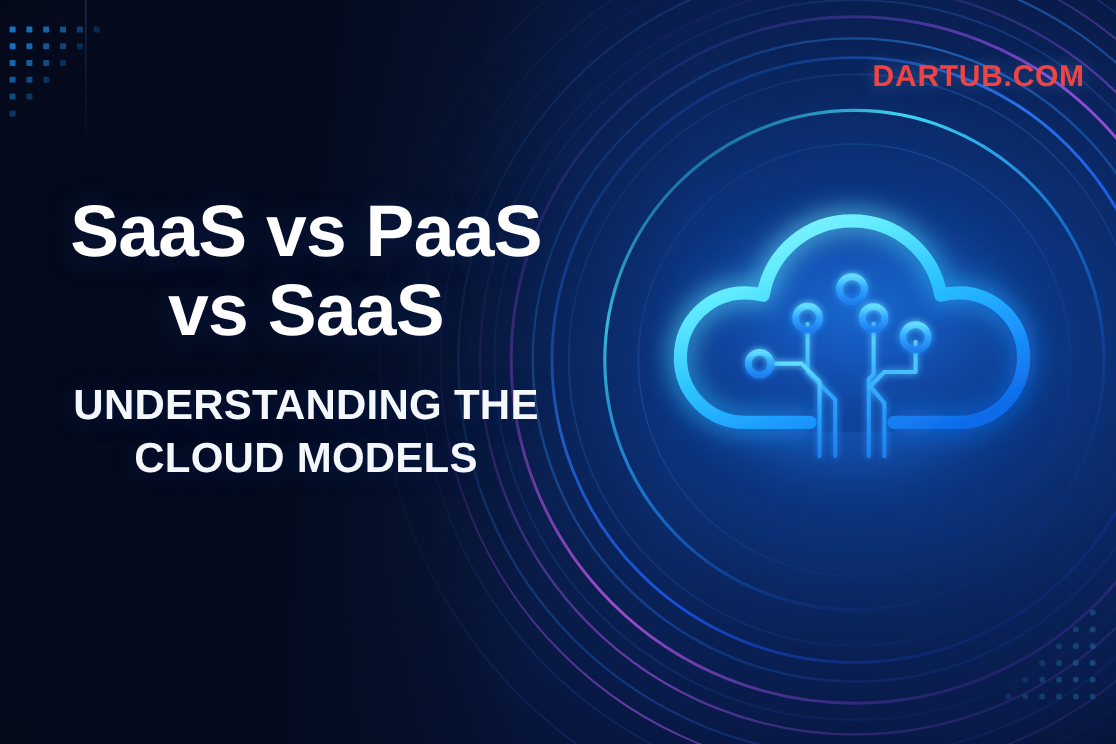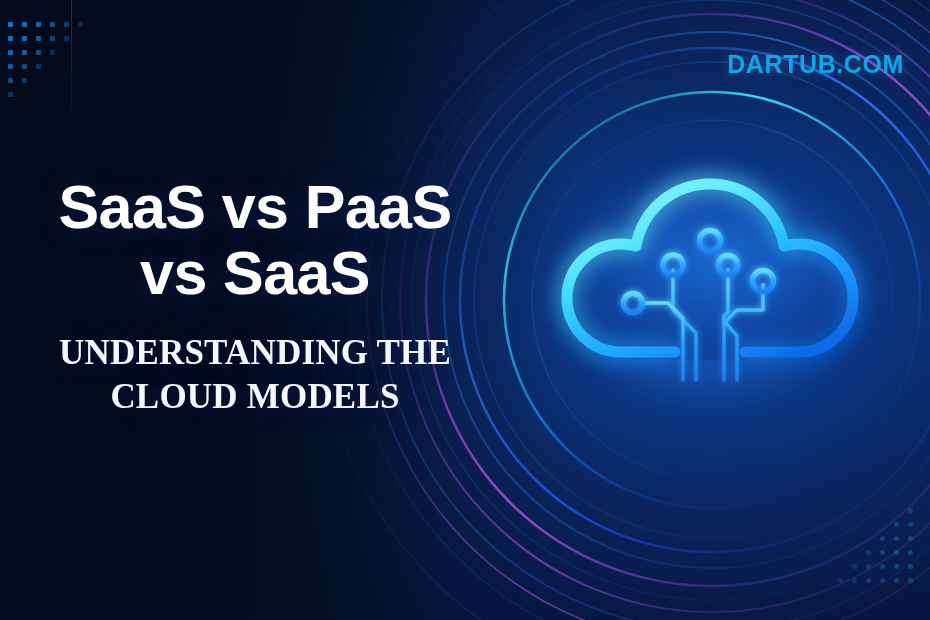--- a/index.html
+++ b/index.html
@@ -73,54 +73,53 @@
   }
 
   
   .watermark {
     position: absolute;
     right: 26px;
     top: 50px;
     font-size: 25px;
     font-weight: bold;
     letter-spacing: 0.6px;
-    color: #0ea5e9;
+    color: #ef4444;
     text-shadow: 0 0 14px rgba(120,180,255,0.35);
     white-space: nowrap;
   }
 
   
   .text-block {
     position: absolute;
     left: 0;
     top: 160px;
     width: 510px;
     text-align: center;
   }
   .headline {
-    margin: 15px;
+    margin: 0;
     color: #ffffff;
     font-size: 61px;
     font-weight: bold;
     line-height: 1.08;
     letter-spacing: -0.6px;
     text-shadow: 0 2px 22px rgba(10,30,80,0.85);
     white-space: nowrap;
   }
   .headline .l2 { display: block; }
 
   .subhead {
     margin: 24px 0 0 0;
     color: #f4f7fc;
     font-size: 35px;
     font-weight: bold;
     line-height: 1.26;
     letter-spacing: 0.2px;
     text-shadow: 0 2px 18px rgba(10,30,80,0.8);
-    font-family: Liberation Serif, serif;
   }
   .subhead .s2 { display: block; }
 
   
   .cloud-wrap {
     position: absolute;
     left: 520px;
     top: 150px;
     width: 380px;
     height: 300px;

